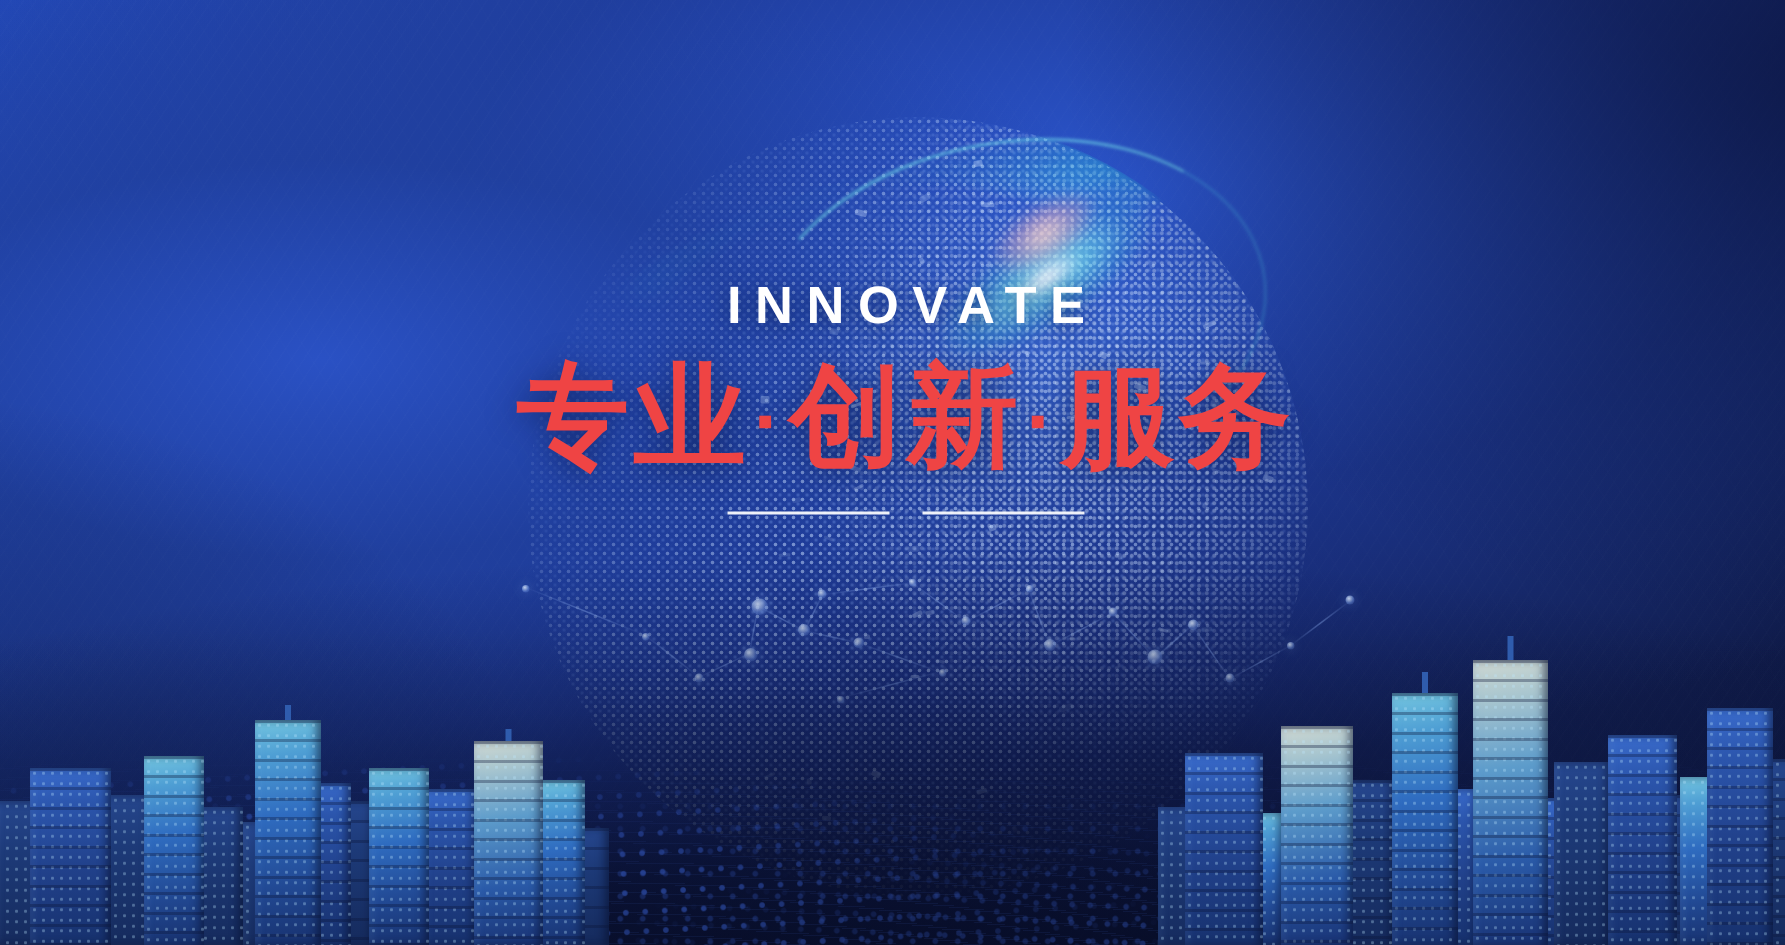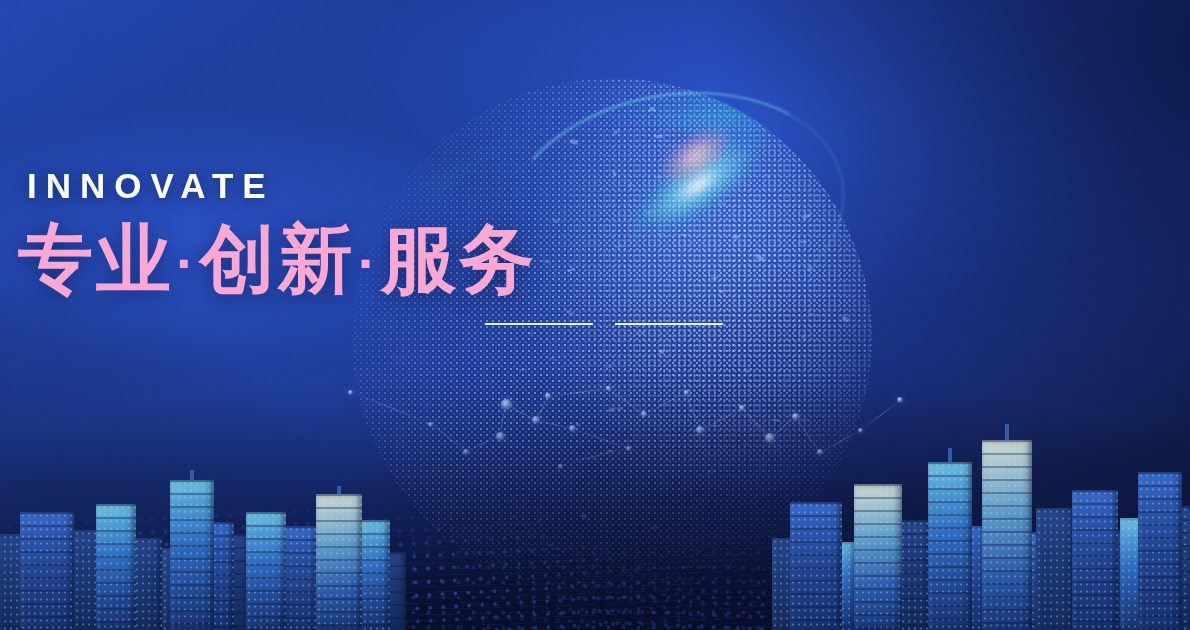--- a/index.html
+++ b/index.html
@@ -276,36 +276,36 @@
   .wave-shade {
     position: absolute;
     left: 0; right: 0; bottom: 0; height: 210px;
     background: linear-gradient(0deg, rgba(6,11,34,0.55) 0%, rgba(8,14,42,0.2) 40%, rgba(8,14,42,0) 100%);
   }
 
   
   .content {
     position: absolute;
     left: 0; right: 0;
-    top: 168px;
-    text-align: left;
+    top: 186px;
+    text-align: center;
     margin-left: 18px;
   }
   .eyebrow {
     color: #ffffff;
     font-size: 35px;
     font-weight: bold;
     letter-spacing: 9px;
     text-indent: 9px;
     line-height: 1;
     text-shadow: 0 2px 14px rgba(8,20,60,0.55);
   }
   .headline {
     margin-top: 19px;
-    color: #f9a8d4;
+    color: #ef4444;
     font-size: 75px;
     font-weight: bold;
     letter-spacing: 3px;
     line-height: 1;
     white-space: nowrap;
     text-shadow: 0 3px 20px rgba(6,16,56,0.5);
   }
   .headline .dot-sep {
     font-size: 56px;
     vertical-align: 3px;

